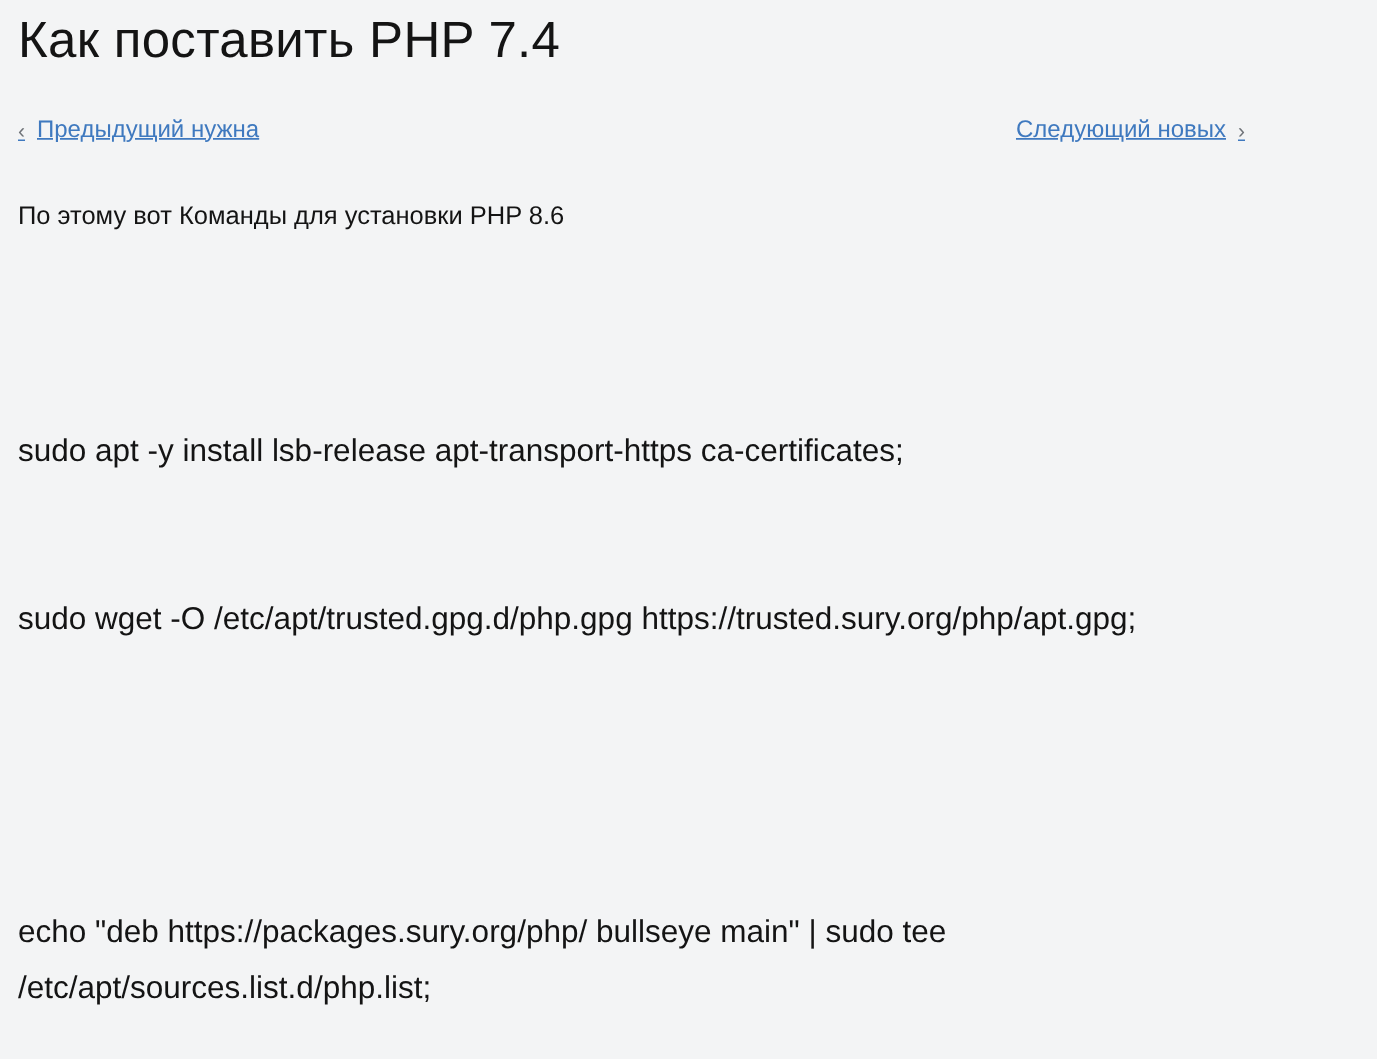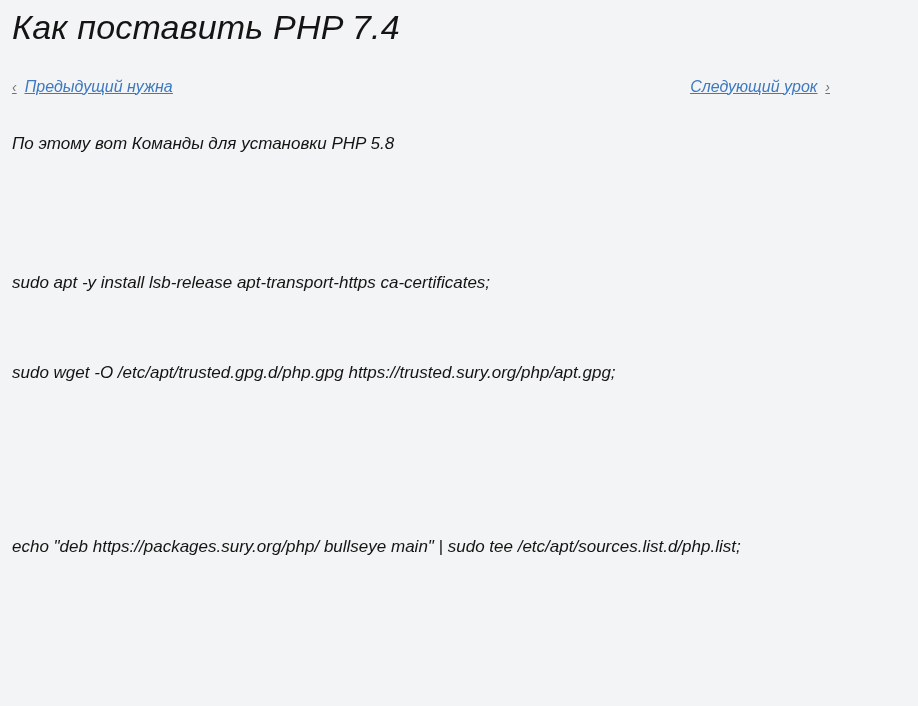--- a/index.html
+++ b/index.html
@@ -13,21 +13,20 @@
     font-family: "Liberation Sans", sans-serif;
     color: #1f1f1f;
     overflow: hidden;
   }
   .page {
     width: 846px;
     height: 706px;
     box-sizing: border-box;
     padding: 0 12px;
     position: relative;
-    font-style: italic;
   }
   .page-title {
     font-size: 34px;
     font-weight: 400;
     line-height: 1.25;
     letter-spacing: 0.2px;
     margin: 0;
     padding-top: 6px;
     color: #141414;
   }
@@ -68,21 +67,21 @@
     color: #141414;
   }
   .para {
     margin: 0 0 28px 0;
     max-width: 860px;
   }
   .para.tight { margin-bottom: 0; }
 
   .code-block {
     font-family: "Liberation Sans", sans-serif;
-    font-size: 17px;
+    font-size: 21px;
     line-height: 1.78;
     color: #141414;
     white-space: pre-wrap;
     word-break: break-word;
     margin: 0 0 22px 0;
   }
   .code-block.first { margin-top: 48px; }
   .code-line { display: block; }
 </style>
 </head>
@@ -91,27 +90,27 @@
 <div class="page">
 
   <h1 class="page-title">Как поставить PHP 7.4</h1>
 
   <div class="nav-row">
     <a class="nav-link nav-prev">
       <span class="chev">‹</span>
       <span class="label">Предыдущий нужна</span>
     </a>
     <a class="nav-link nav-next">
-      <span class="label">Следующий урок</span>
+      <span class="label">Следующий новых</span>
       <span class="chev">›</span>
     </a>
   </div>
 
   <div class="body-text">
-    <p class="para tight">По этому вот Команды для установки PHP 5.8</p>
+    <p class="para tight">По этому вот Команды для установки PHP 8.6</p>
 
     <div class="code-block first">
       <span class="code-line">sudo apt -y install lsb-release apt-transport-https ca-certificates;</span>
       <span class="code-line">sudo wget -O /etc/apt/trusted.gpg.d/php.gpg https://trusted.sury.org/php/apt.gpg;</span>
     </div>
 
     <div class="code-block">
       <span class="code-line">echo "deb https://packages.sury.org/php/ bullseye main" | sudo tee /etc/apt/sources.list.d/php.list;</span>
     </div>
 

